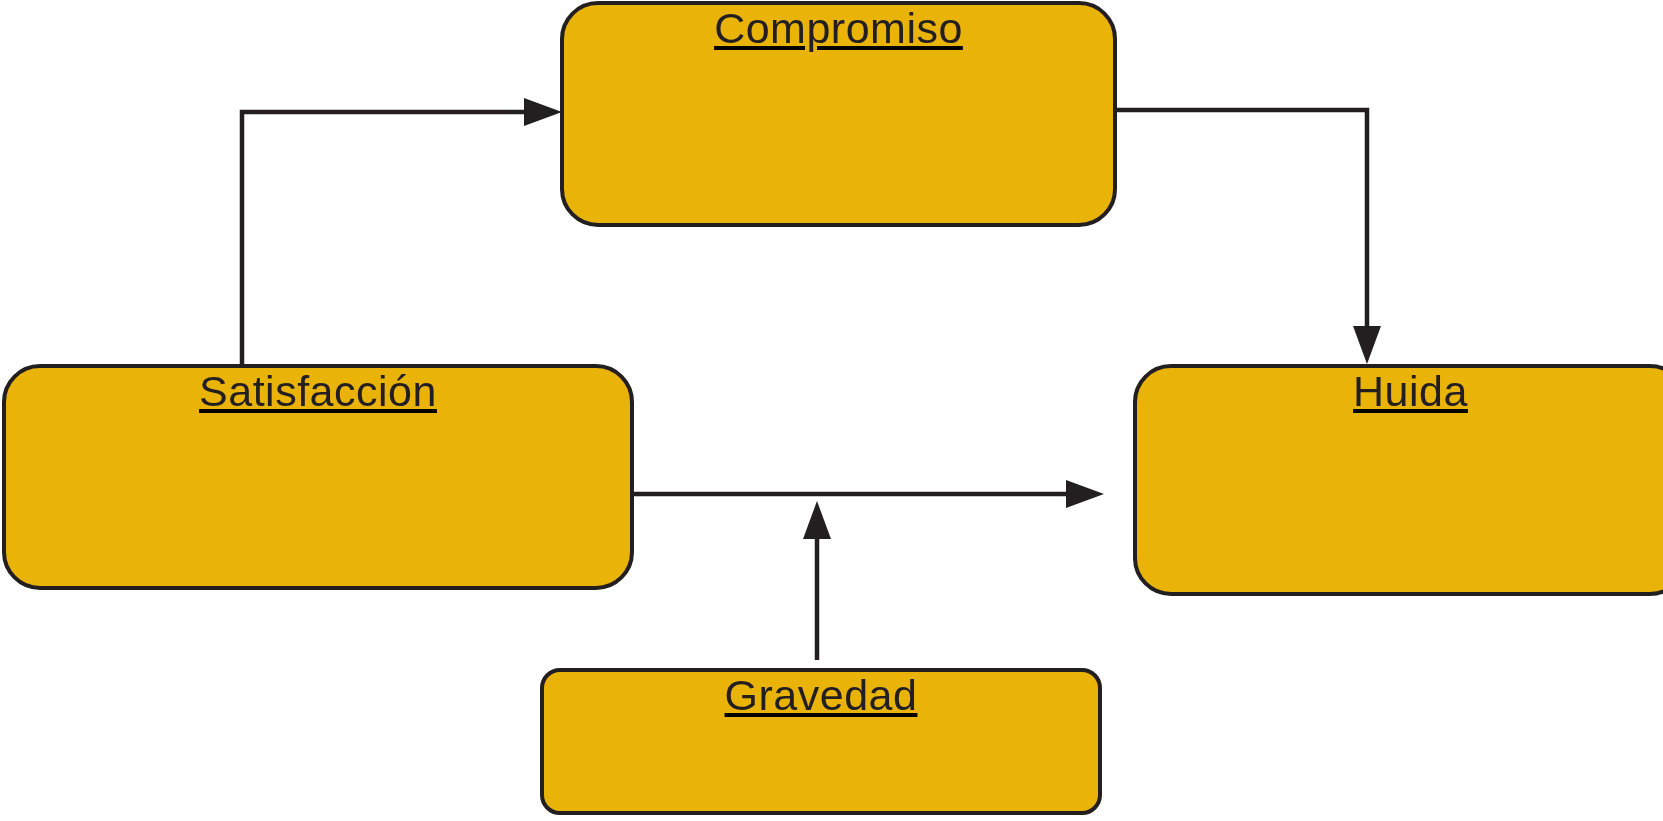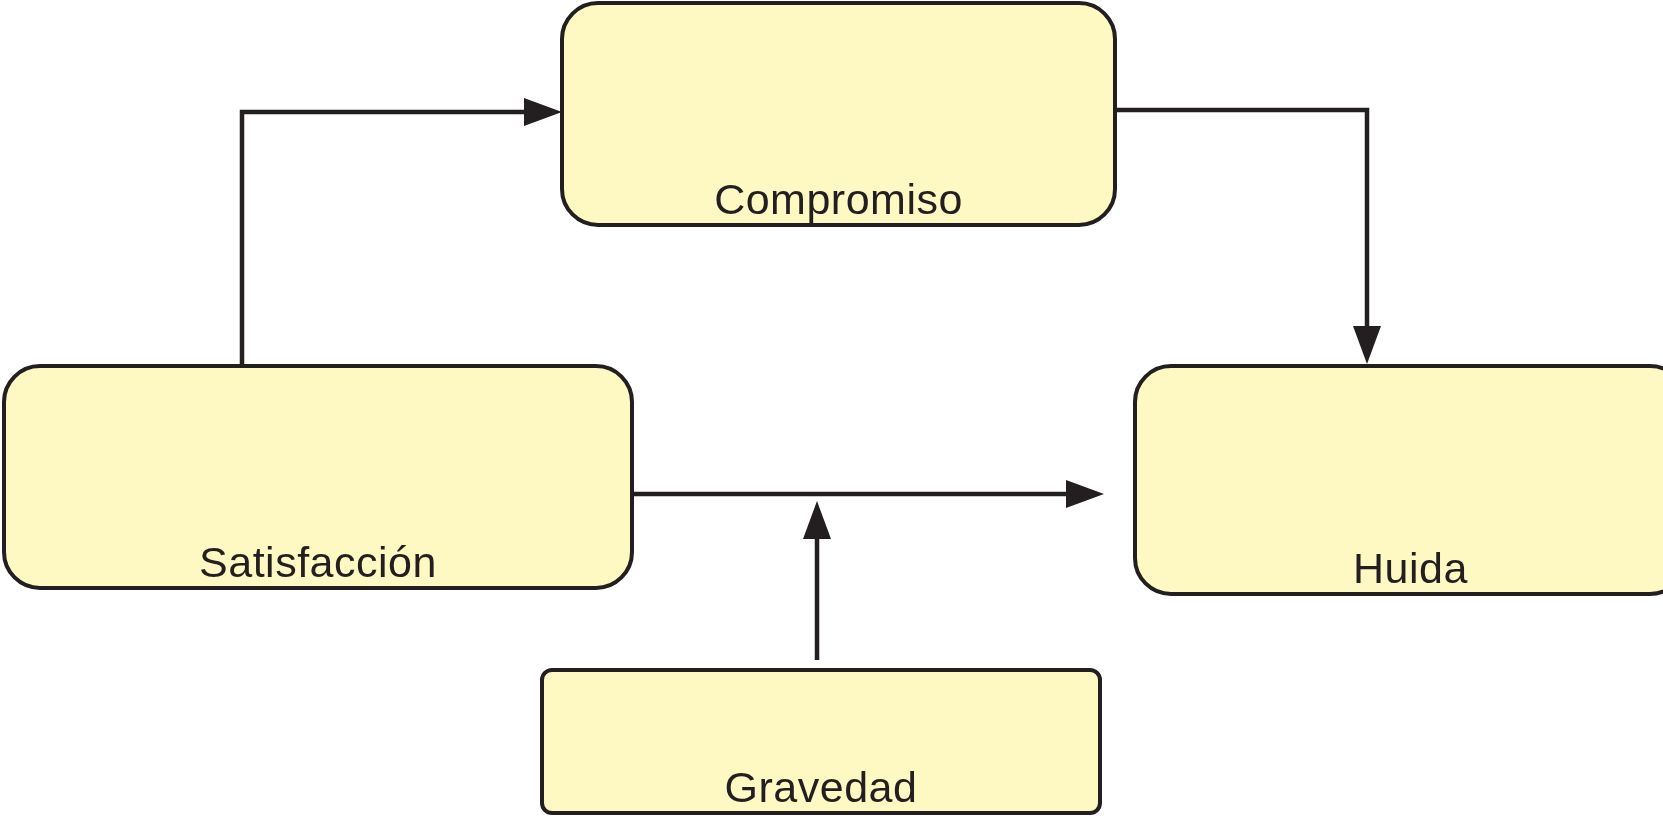--- a/index.html
+++ b/index.html
@@ -18,38 +18,39 @@
   .connector-layer {
     position: absolute;
     left: 0;
     top: 0;
     width: 1663px;
     height: 821px;
   }
   .node {
     position: absolute;
     box-sizing: border-box;
-    background: #fef9c3;
+    background: #eab308;
     border: 4.5px solid #231f20;
     border-radius: 38px;
     display: flex;
-    align-items: flex-end;
+    align-items: flex-start;
     justify-content: center;
+    text-decoration: underline;
   }
   .node-label {
     font-size: 43px;
     line-height: 1.1;
     color: #231f20;
     letter-spacing: 0.5px;
     white-space: nowrap;
   }
   .node-compromiso   { left: 560px;  top: 1px;   width: 557px; height: 226px; }
   .node-satisfaccion { left: 2px;    top: 364px; width: 632px; height: 226px; }
   .node-huida        { left: 1133px; top: 364px; width: 555px; height: 232px; }
-  .node-gravedad     { left: 540px;  top: 668px; width: 562px; height: 147px; border-radius: 12px; }
+  .node-gravedad     { left: 540px;  top: 668px; width: 562px; height: 147px; border-radius: 20px; }
 </style>
 </head>
 <body>
 
 <div class="canvas">
 
   <svg class="connector-layer" viewBox="0 0 1663 821" xmlns="http://www.w3.org/2000/svg">
     <g fill="none" stroke-width="4.5" stroke-linejoin="miter" stroke="#231f20">
 
       <polyline points="242,364 242,112 546,112"></polyline>

